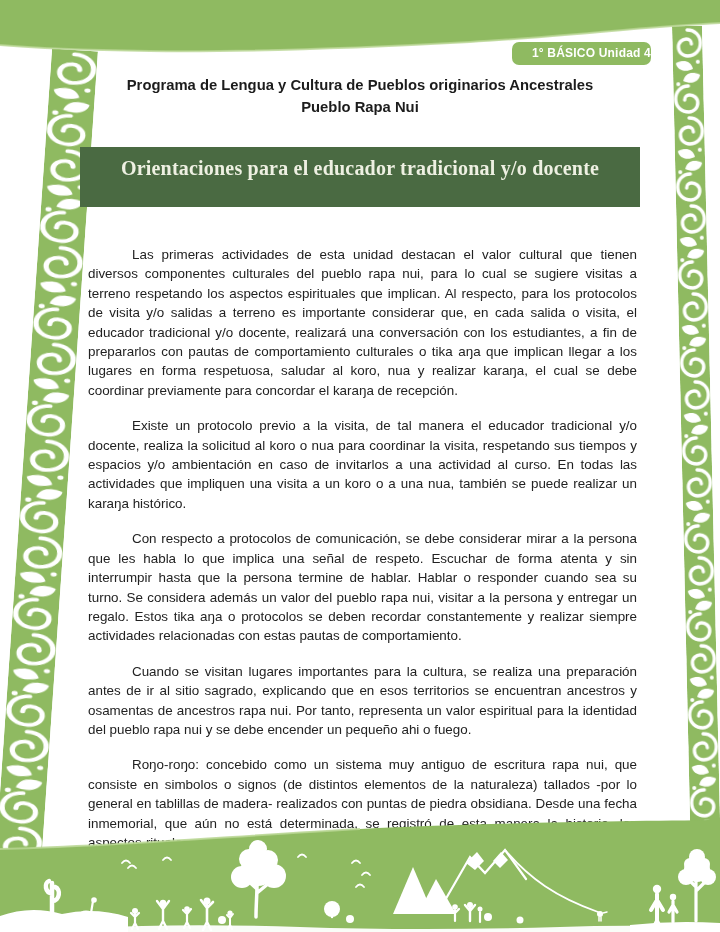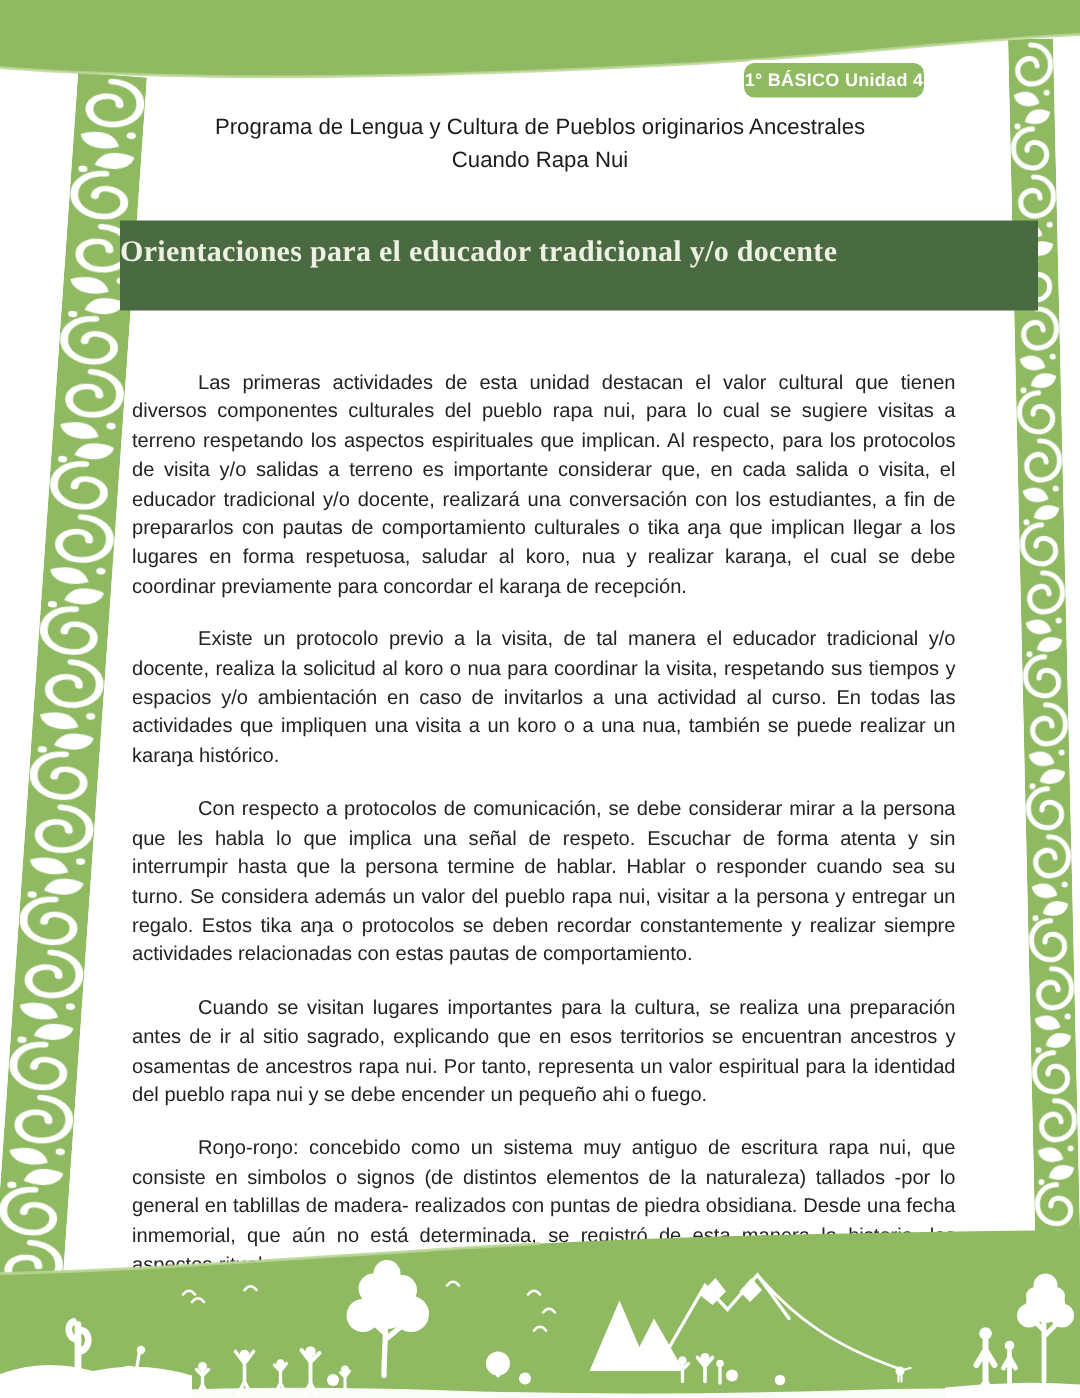--- a/index.html
+++ b/index.html
@@ -8,34 +8,34 @@
     font-family:"Liberation Sans","DejaVu Sans",sans-serif;
   }
   
   .top-band{position:absolute;left:0;top:0;width:720px;height:60px;z-index:5;}
   .koru-strip{position:absolute;z-index:1;}
   .koru-left{left:52px;top:50px;width:46px;height:806px;transform:rotate(4deg);transform-origin:50% 0;}
   .koru-right{left:672px;top:26px;width:30px;height:842px;transform:rotate(-1.3deg);transform-origin:50% 0;}
   .footer-art{position:absolute;left:0;top:817px;width:720px;height:115px;z-index:7;}
   
   .unit-badge{
-    position:absolute;left:496px;top:42px;width:120px;height:23px;z-index:6;
+    position:absolute;left:512px;top:42px;width:139px;height:23px;z-index:6;
     background:#8fba61;border-radius:7px;color:#ffffff;
-    font-size:12px;font-weight:bold;line-height:23px;text-align:center;
+    font-size:12px;font-weight:bold;line-height:23px;text-align:right;
     letter-spacing:.2px;box-shadow:0 0 0 2px rgba(255,255,255,.85);
   }
   
   .program-header{
     position:absolute;left:60px;top:74px;width:600px;z-index:4;
-    text-align:center;color:#1c1c1c;font-weight:normal;font-size:14.8px;line-height:22px;
+    text-align:center;color:#1c1c1c;font-weight:bold;font-size:14.8px;line-height:22px;
   }
   
   .section-banner{
-    position:absolute;left:80px;top:147px;width:612px;height:60px;z-index:4;
-    background:#4a6a42;box-sizing:border-box;padding-top:10px;text-align:left;
+    position:absolute;left:80px;top:147px;width:560px;height:60px;z-index:4;
+    background:#4a6a42;box-sizing:border-box;padding-top:10px;text-align:center;
   }
   .section-banner .title{
     font-family:"Liberation Serif","DejaVu Serif",serif;font-weight:bold;
     font-size:20px;color:#eef0e2;letter-spacing:.2px;
   }
   
   .doc-body{position:absolute;left:88px;top:229px;width:549px;z-index:4;}
   .doc-body p{
     margin:16px 0 9px 0;text-align:justify;text-indent:44px;
     font-size:13.4px;line-height:19.4px;color:#222222;
@@ -80,21 +80,21 @@
       </g>
     </pattern>
   </defs>
   <rect width="30" height="842" fill="url(#koruR)"></rect>
 </svg>
 
 <div class="unit-badge">1° BÁSICO Unidad 4</div>
 
 <div class="program-header">
   <div>Programa de Lengua y Cultura de Pueblos originarios Ancestrales</div>
-  <div>Cuando Rapa Nui</div>
+  <div>Pueblo Rapa Nui</div>
 </div>
 
 <div class="section-banner">
   <div class="title">Orientaciones para el educador tradicional y/o docente</div>
 </div>
 
 <div class="doc-body">
     <p class="para">Las primeras actividades de esta unidad destacan el valor cultural que tienen diversos componentes culturales del pueblo rapa nui, para lo cual se sugiere visitas a terreno respetando los aspectos espirituales que implican. Al respecto, para los protocolos de visita y/o salidas a terreno es importante considerar que, en cada salida o visita, el educador tradicional y/o docente, realizará una conversación con los estudiantes, a fin de prepararlos con pautas de comportamiento culturales o tika aŋa que implican llegar a los lugares en forma respetuosa, saludar al koro, nua y realizar karaŋa, el cual se debe coordinar previamente para concordar el karaŋa de recepción.</p>
     <p class="para">Existe un protocolo previo a la visita, de tal manera el educador tradicional y/o docente, realiza la solicitud al koro o nua para coordinar la visita, respetando sus tiempos y espacios y/o ambientación en caso de invitarlos a una actividad al curso. En todas las actividades que impliquen una visita a un koro o a una nua, también se puede realizar un karaŋa histórico.</p>
     <p class="para">Con respecto a protocolos de comunicación, se debe considerar mirar a la persona que les habla lo que implica una señal de respeto. Escuchar de forma atenta y sin interrumpir hasta que la persona termine de hablar. Hablar o responder cuando sea su turno. Se considera además un valor del pueblo rapa nui, visitar a la persona y entregar un regalo. Estos tika aŋa o protocolos se deben recordar constantemente y realizar siempre actividades relacionadas con estas pautas de comportamiento.</p>

